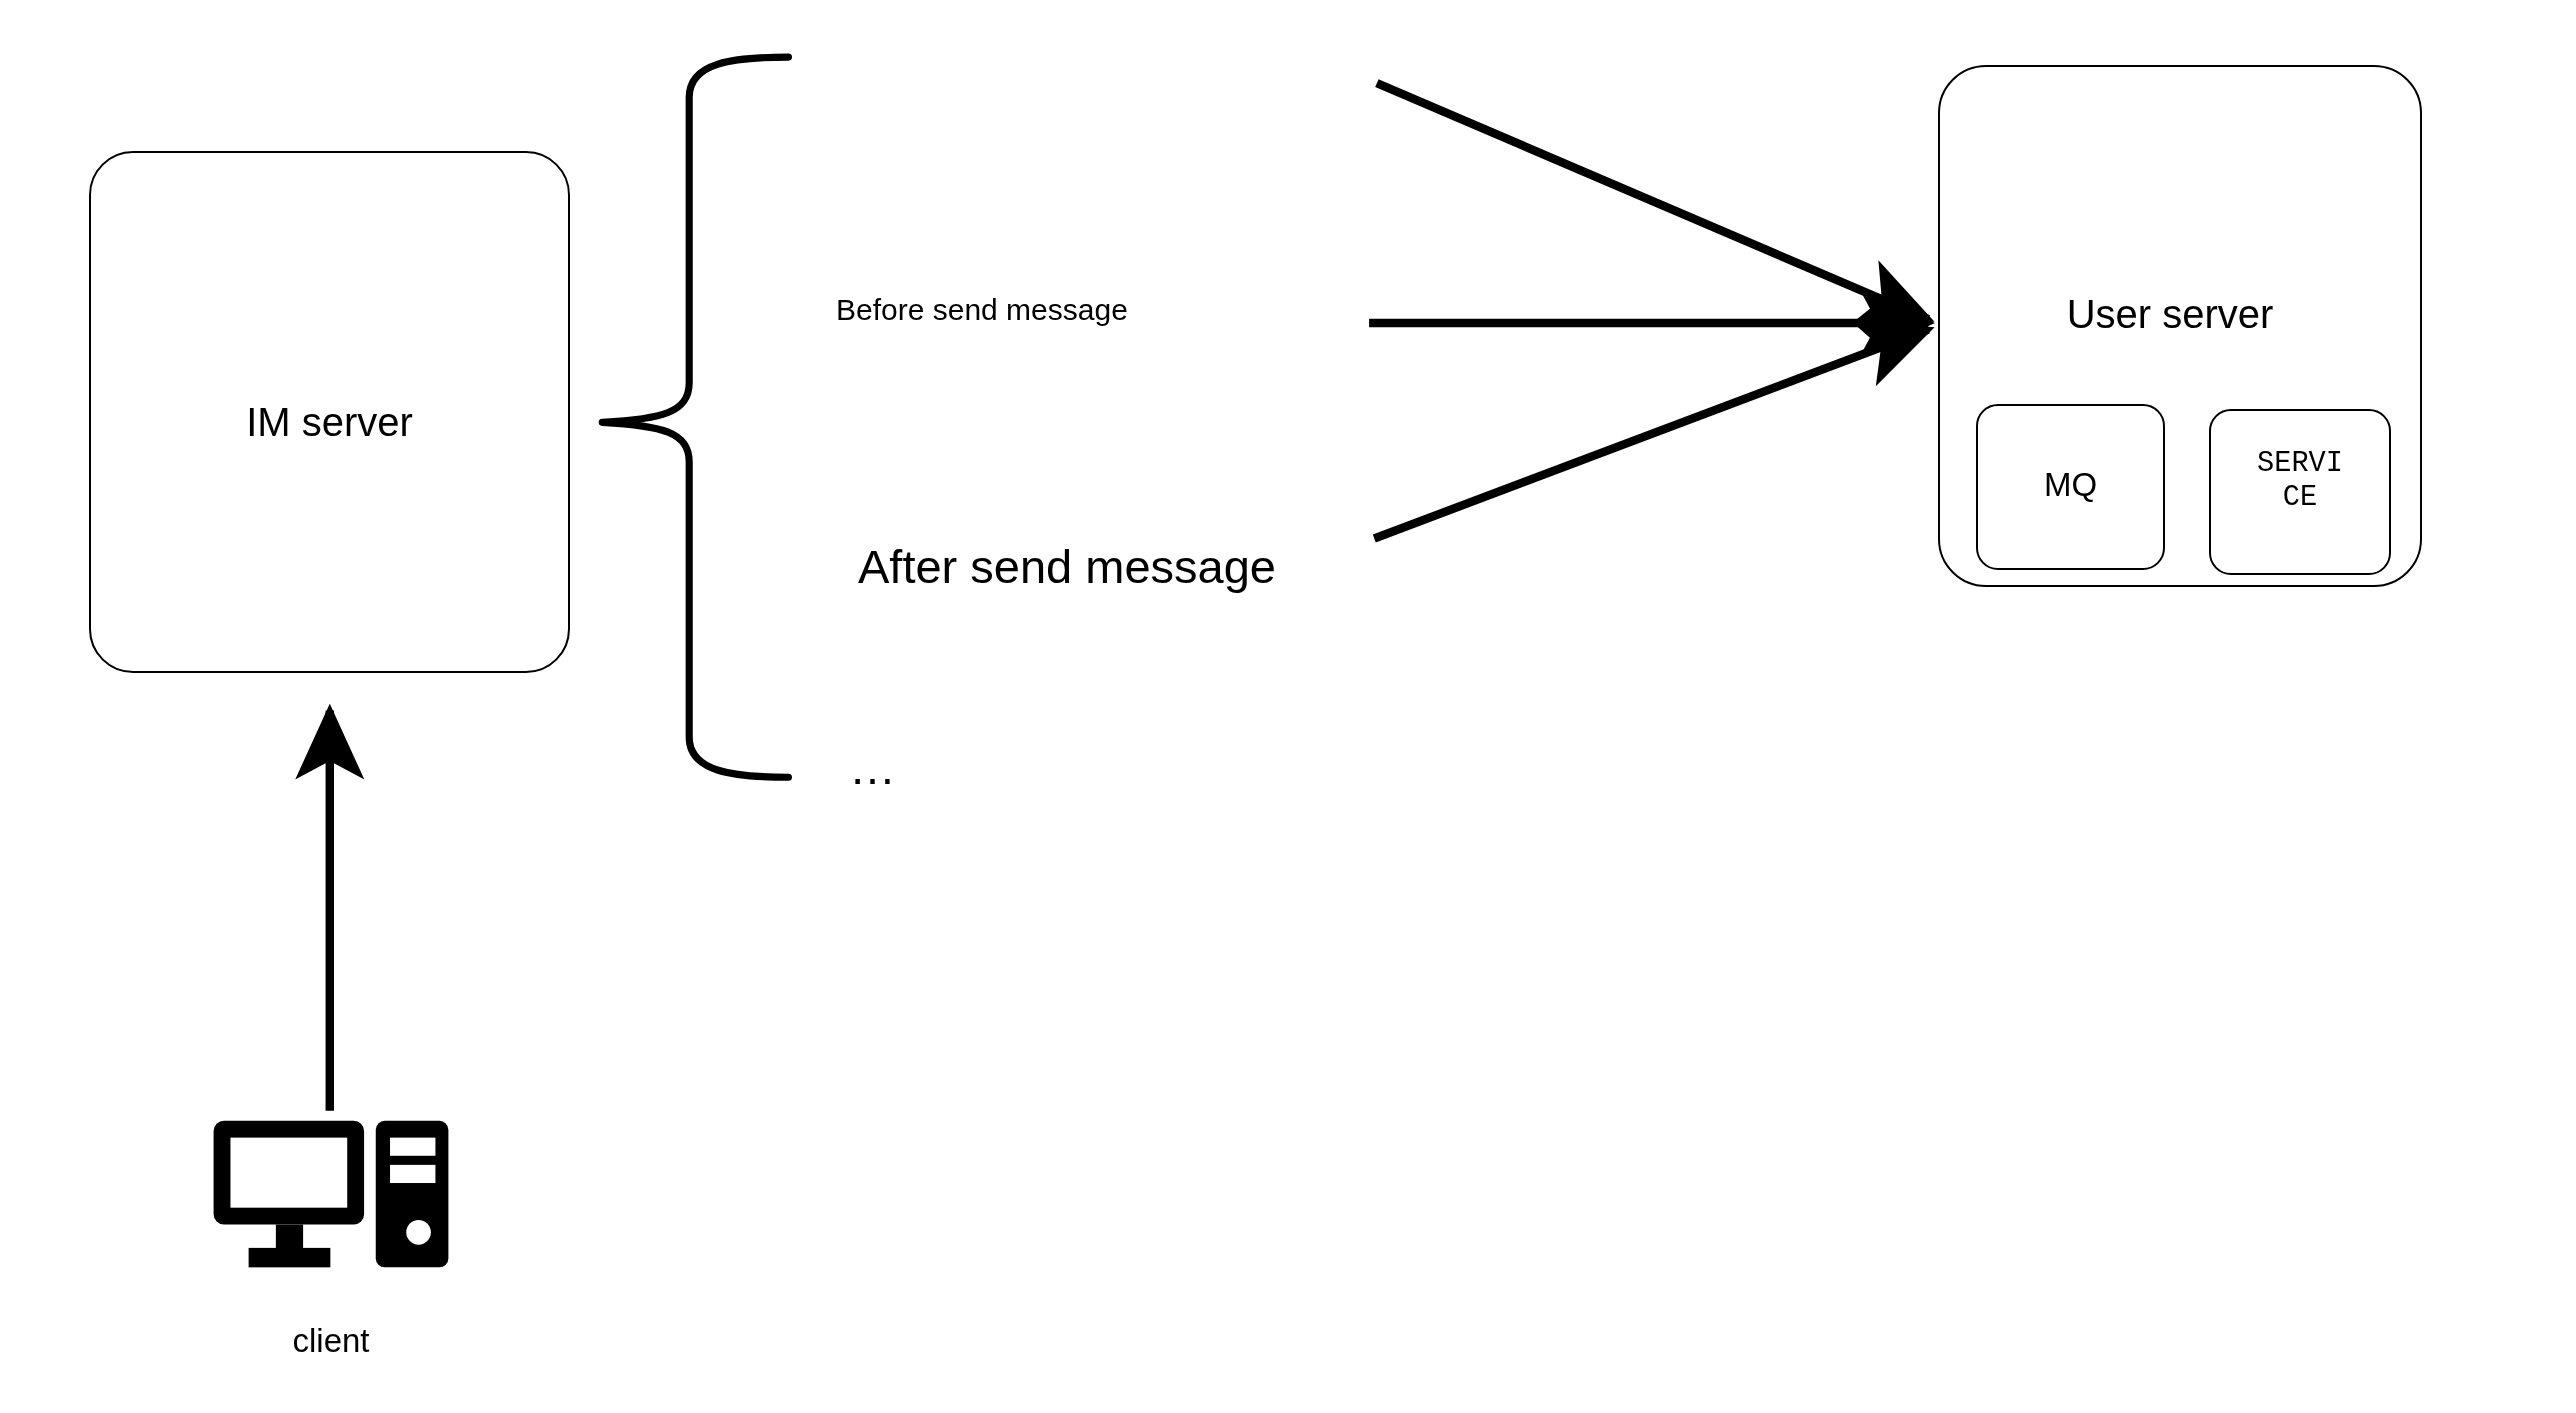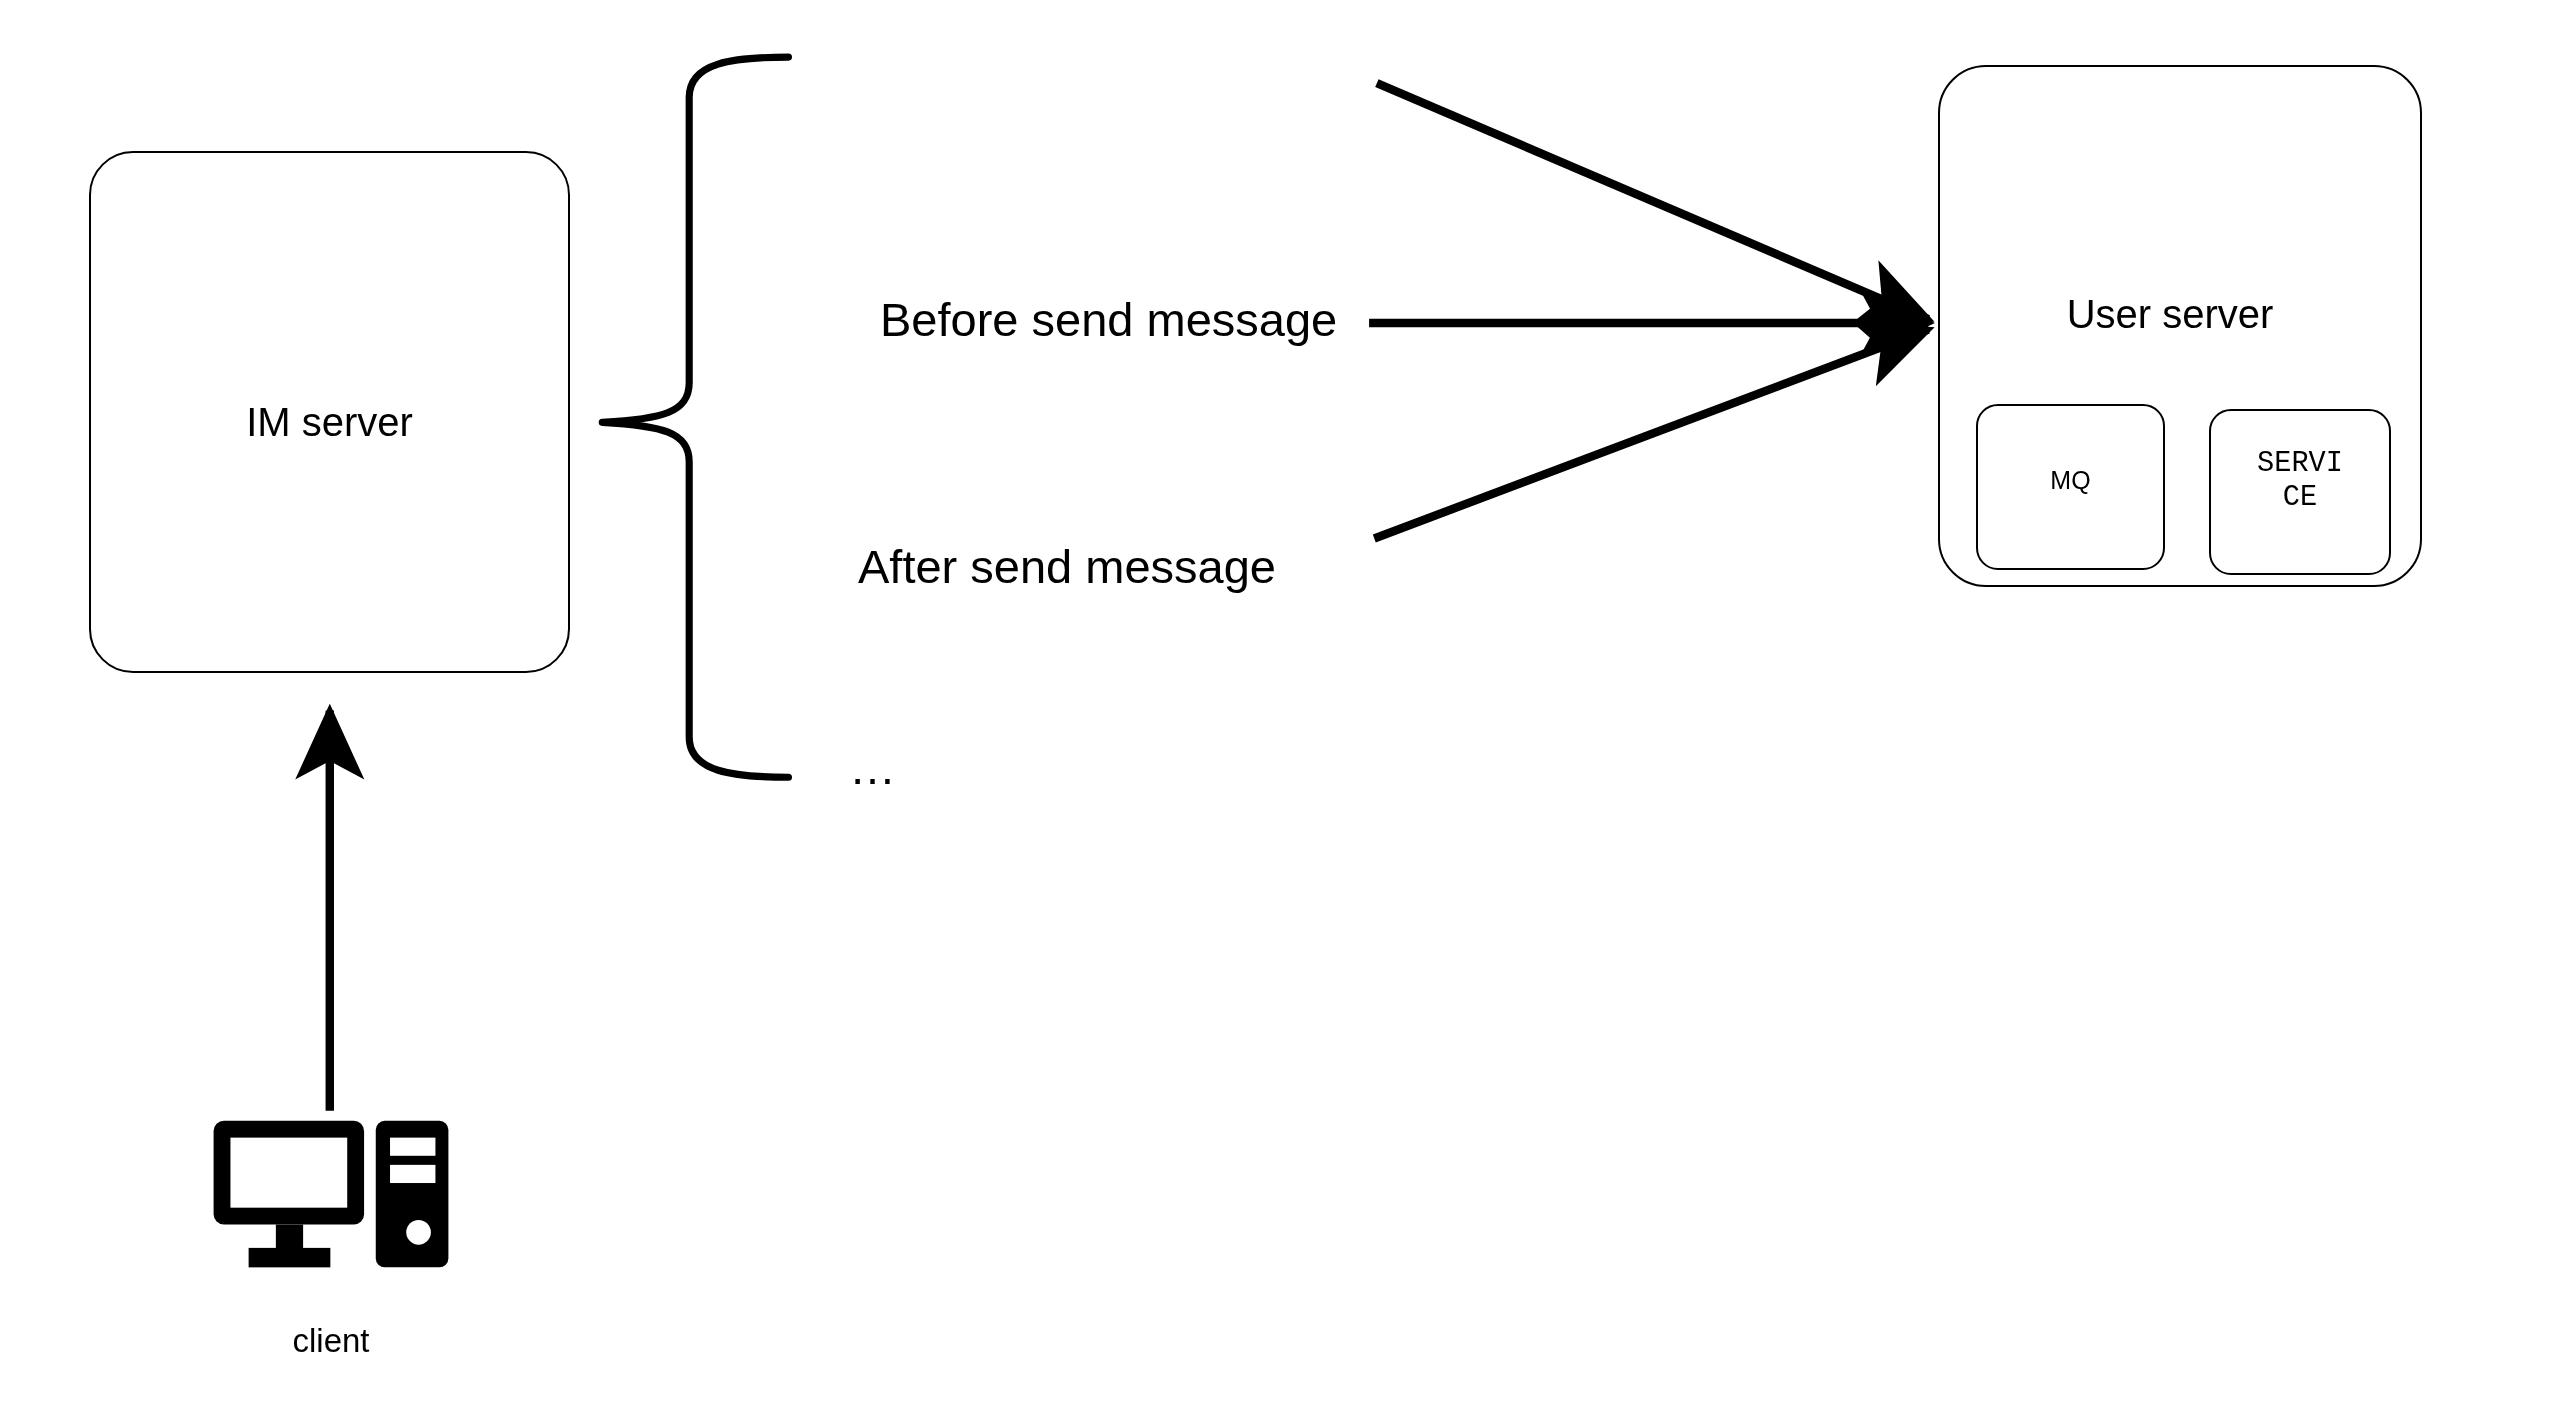--- a/index.html
+++ b/index.html
@@ -87,29 +87,29 @@
   <div class="node-box" style="left:89px; top:151px; width:481px; height:522px;">
   </div>
   <div class="node-label" style="left:89px; top:399px; width:481px; font-size:40px;">IM server</div>
 
   <div class="node-box" style="left:1938px; top:65px; width:484px; height:522px; border-radius:48px;">
   </div>
   <div class="node-label" style="left:1938px; top:291px; width:464px; font-size:40px;">User server</div>
 
   <div class="node-box inner" style="left:1976px; top:404px; width:189px; height:166px;">
   </div>
-  <div class="node-label" style="left:1976px; top:466px; width:189px; font-size:25px;">MQ</div>
+  <div class="node-label" style="left:1976px; top:466px; width:189px; font-size:33px;">MQ</div>
 
   <div class="node-box inner" style="left:2209px; top:409px; width:182px; height:166px;">
   </div>
   <div class="node-label" style="left:2209px; top:447px; width:182px; font-size:28.6px;font-family:Liberation Mono, monospace;">SERVI
 CE</div>
 
 
-  <div class="flow-label" style="left:836px; top:292px; font-size:47px;margin-left:44px;">Before send message</div>
+  <div class="flow-label" style="left:836px; top:292px; font-size:30px;">Before send message</div>
 
   <div class="flow-label" style="left:858px; top:539px; font-size:47px;">After send message</div>
 
   <div class="flow-label" style="left:849px; top:740px; font-size:47px;">…</div>
 
 
   <div class="client-icon" style="left:211px; top:1118px; width:240px; height:156px;">
     <svg width="240" height="156" viewBox="0 0 370 240">
 
       <rect x="4" y="4" width="232" height="160" rx="16" ry="16" fill="#000000"></rect>

